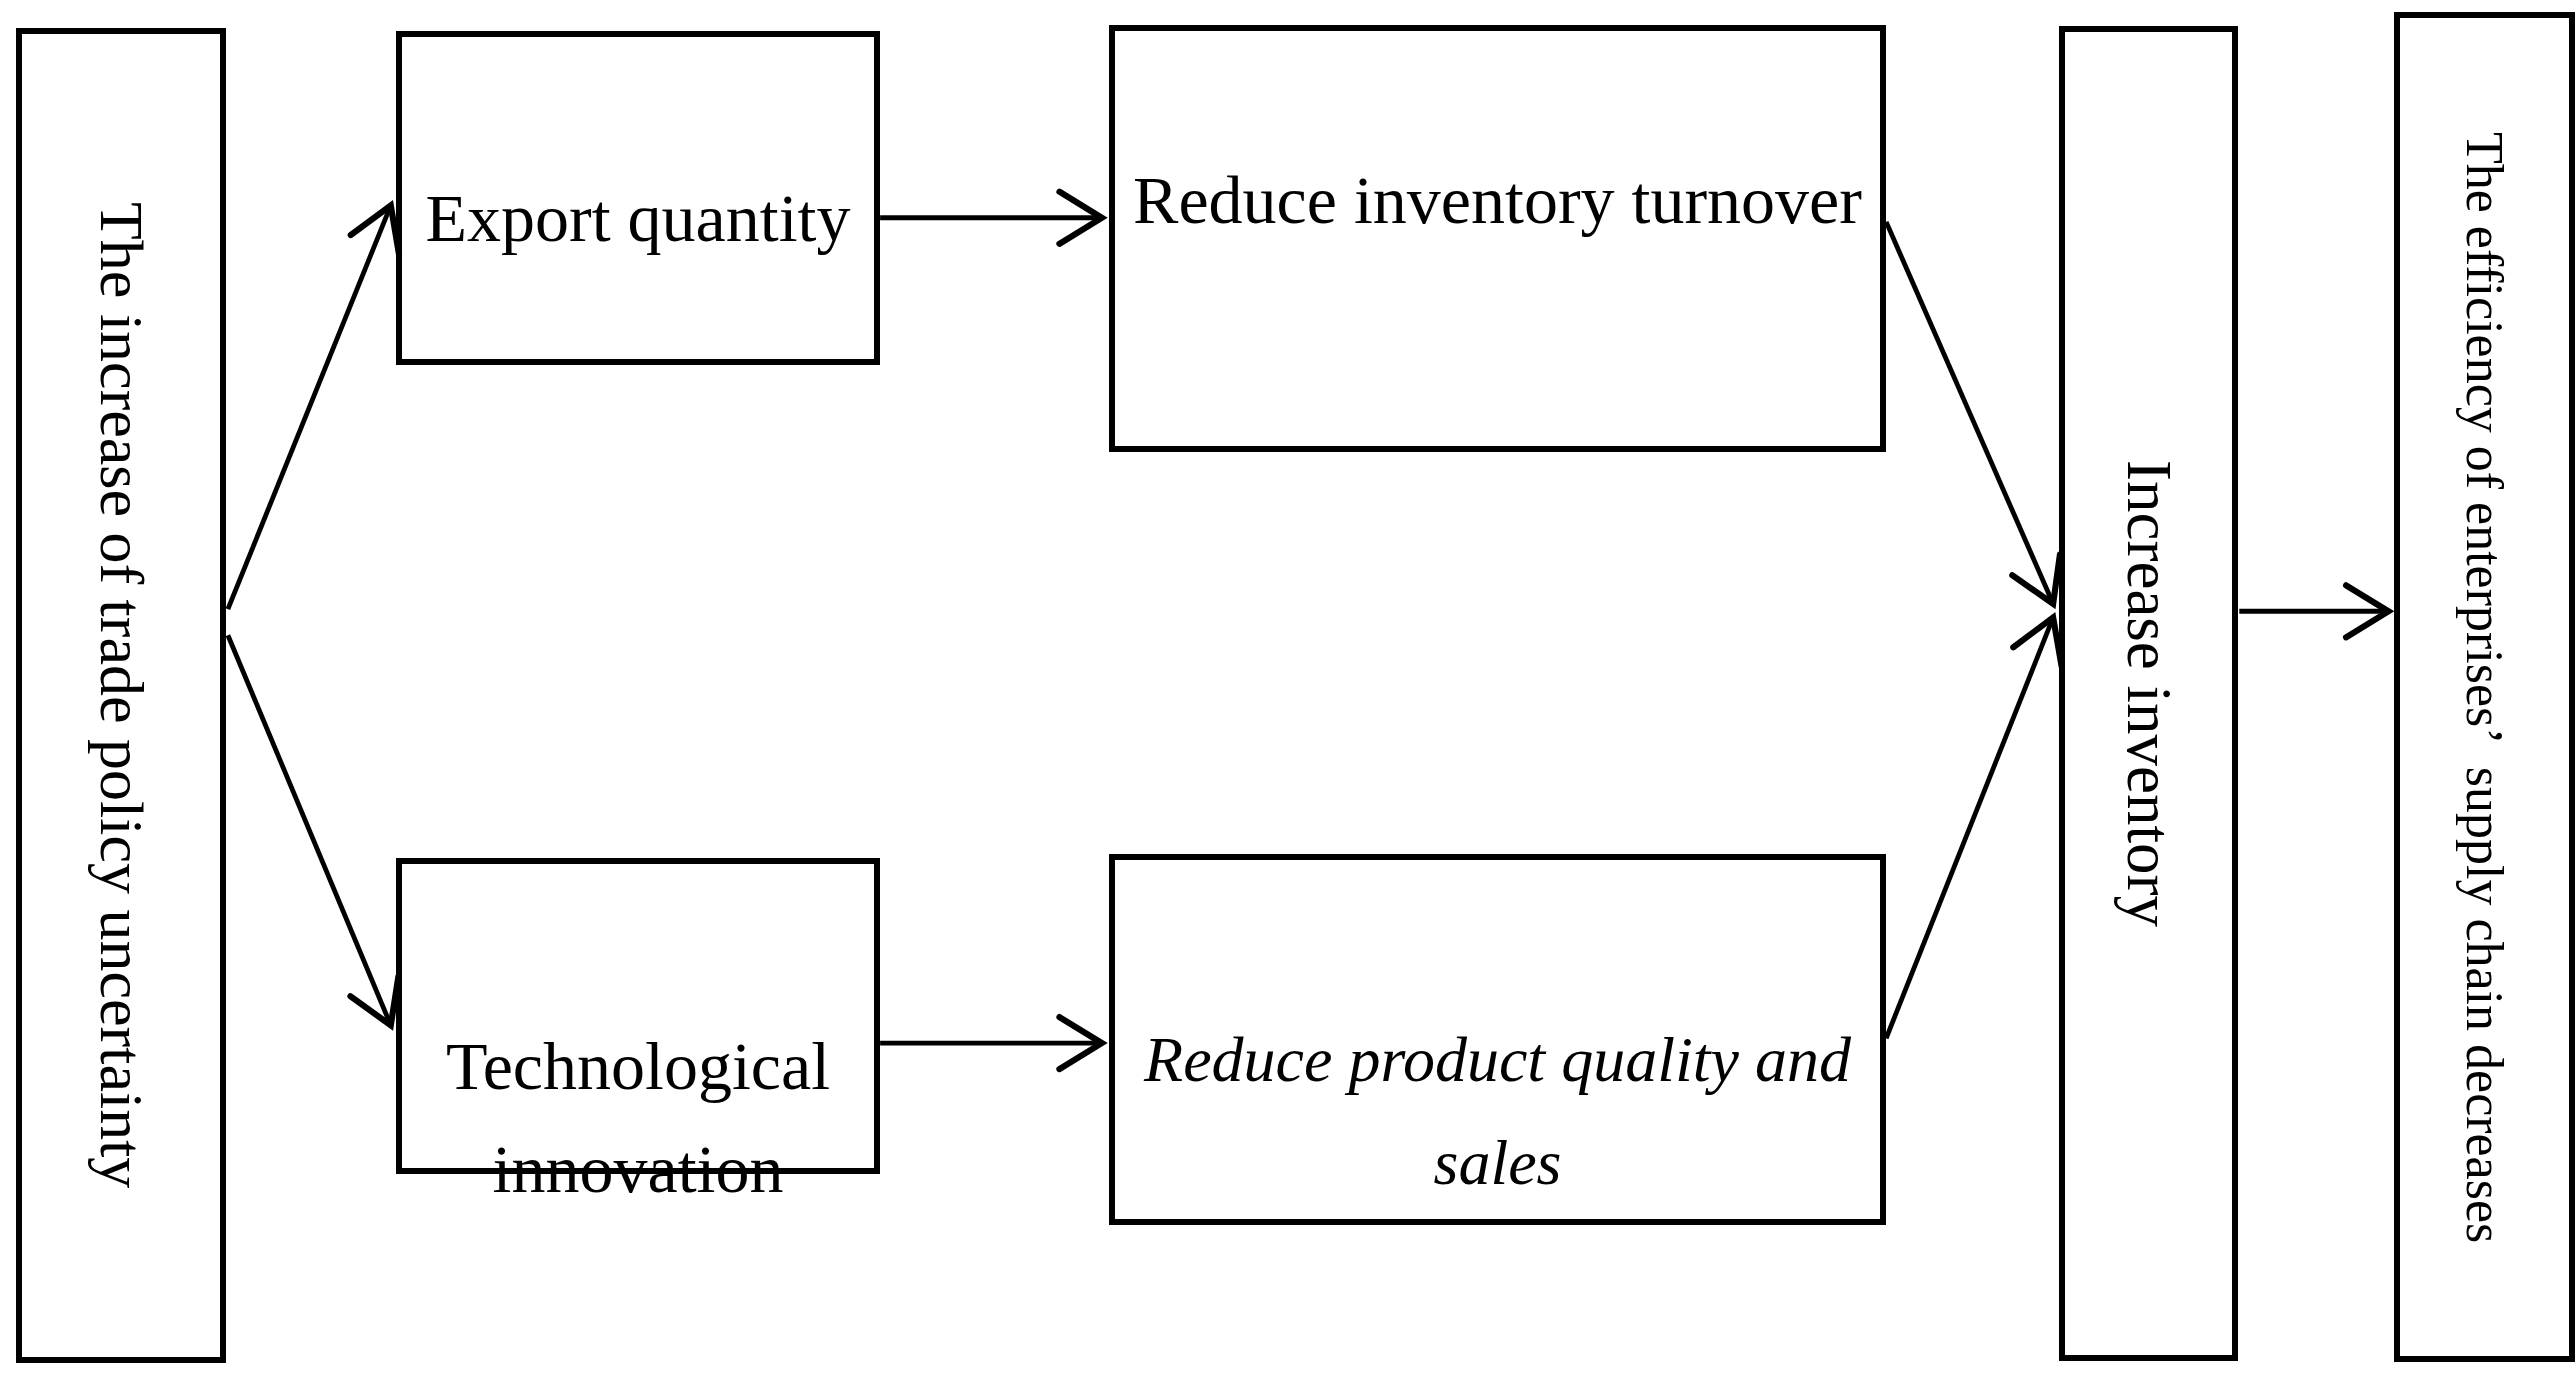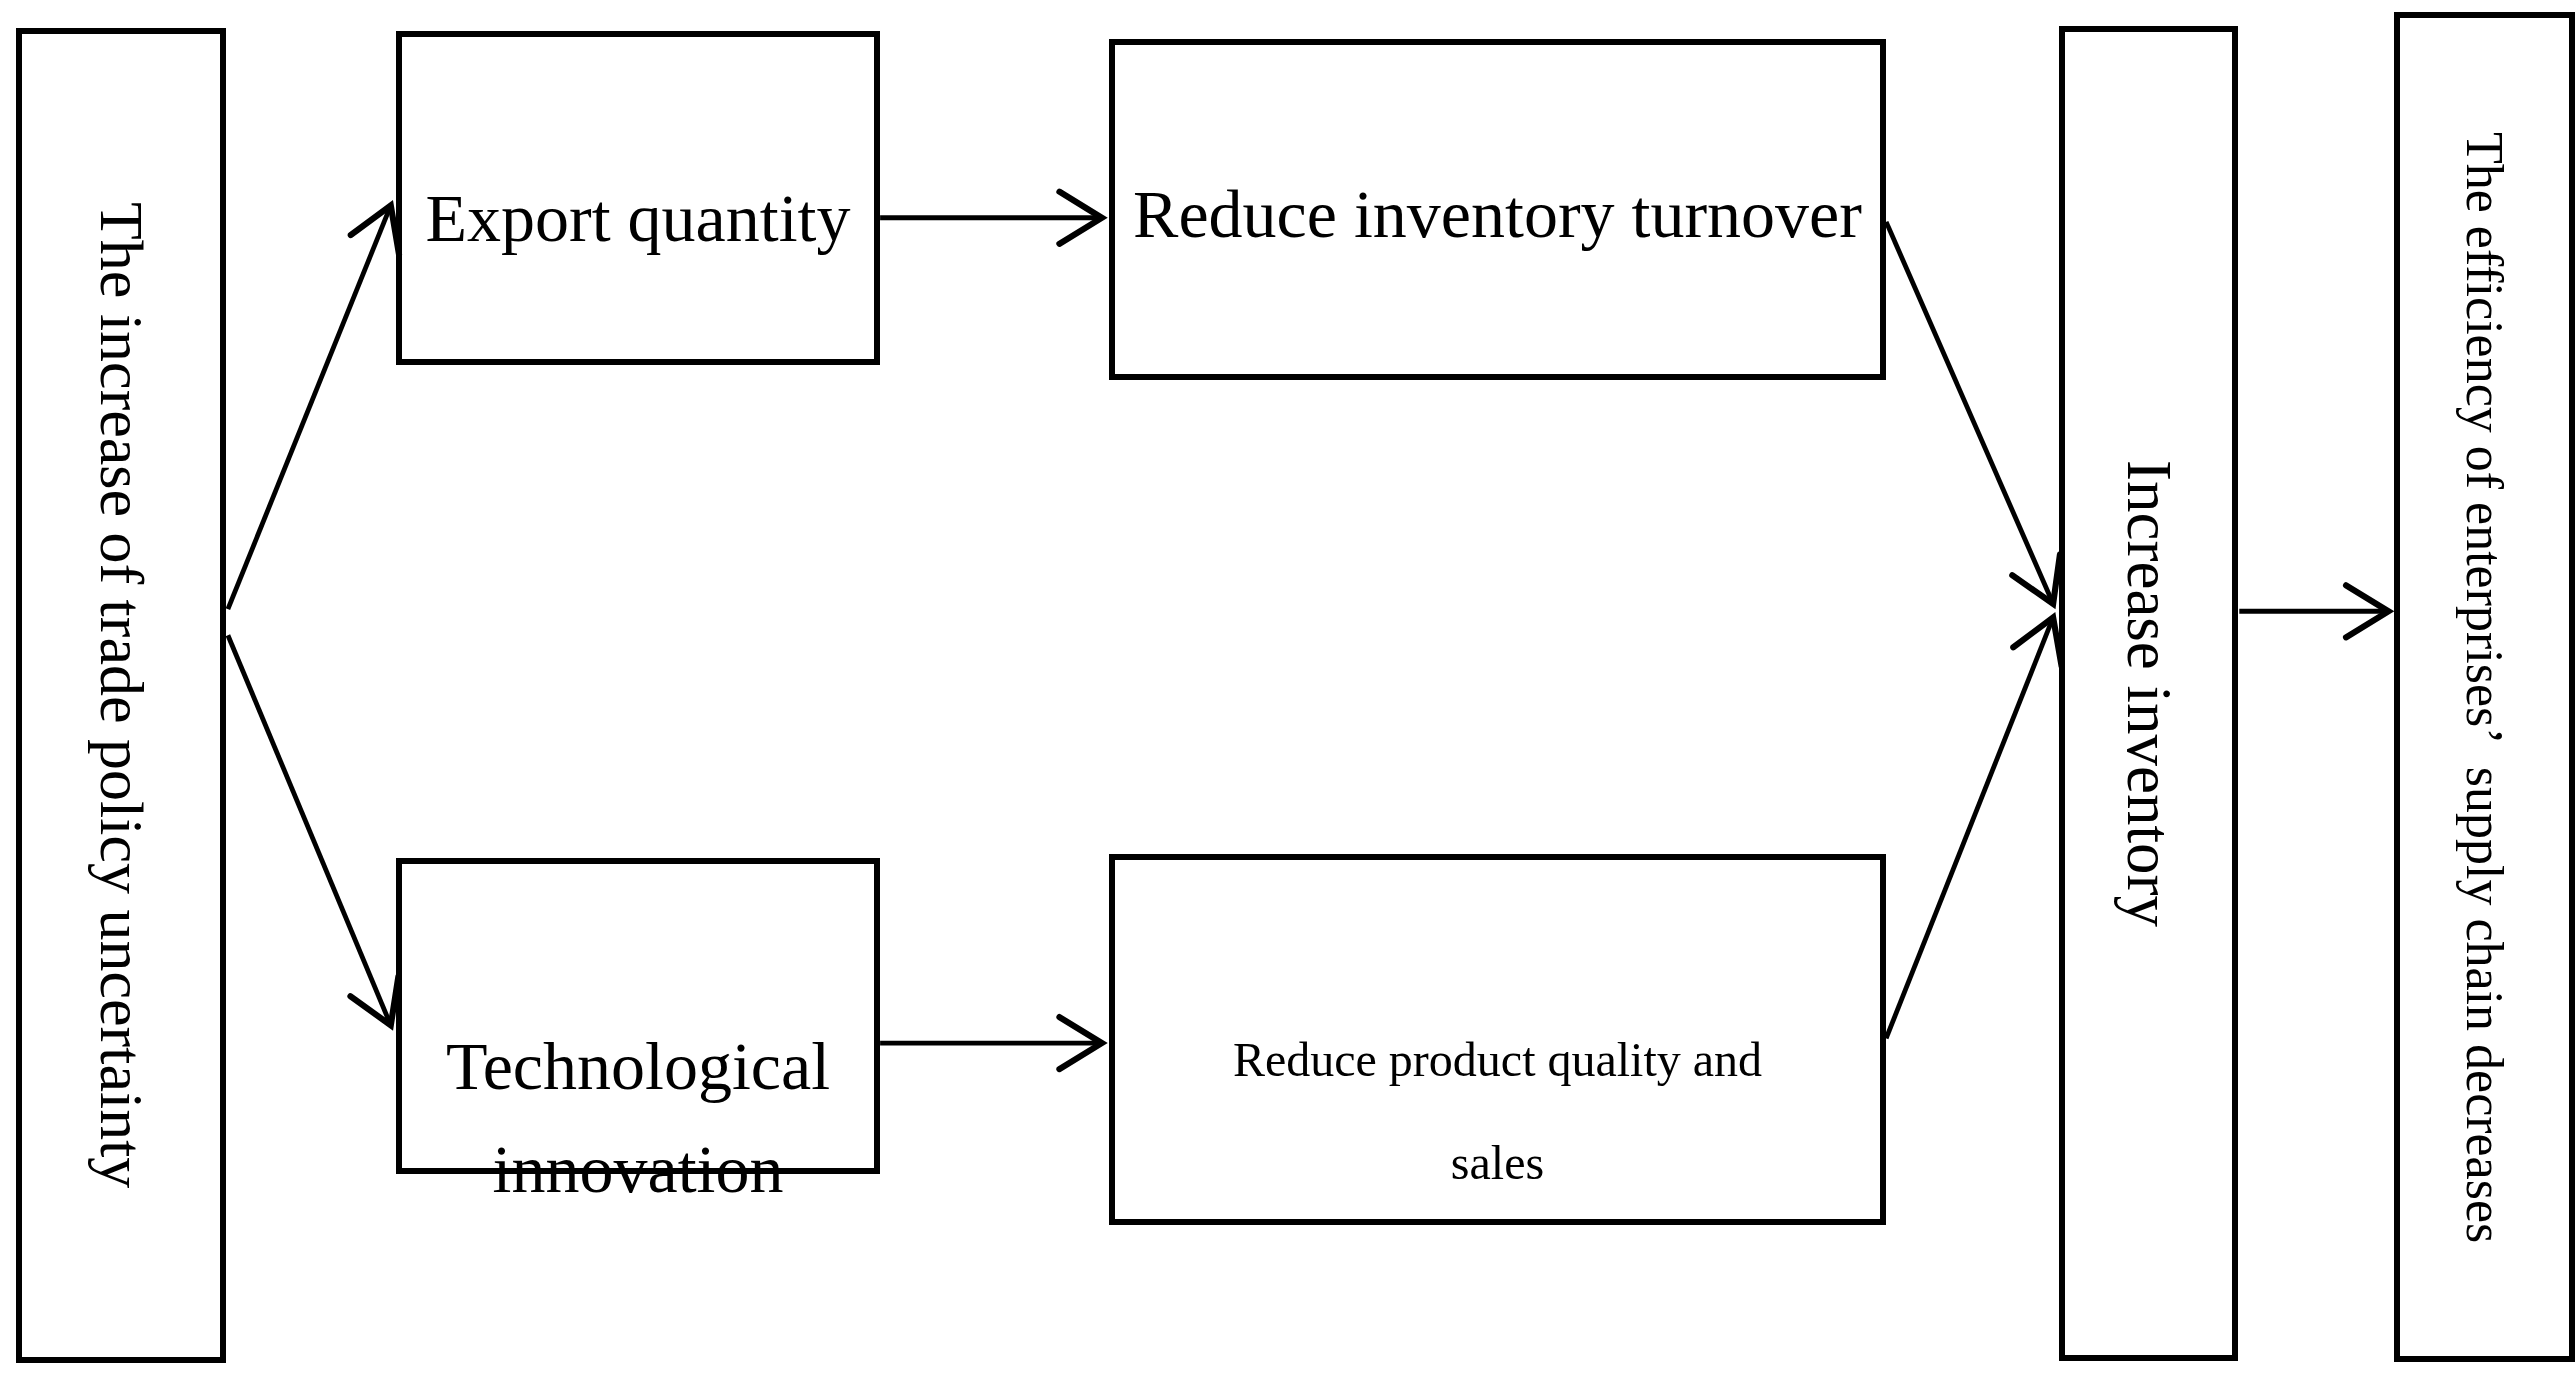--- a/index.html
+++ b/index.html
@@ -19,30 +19,30 @@
 <div class="canvas">
 
   <div class="node vbox" style="left:16.4px;top:28px;width:210px;height:1335px;font-size:62px;">
     <span class="vlabel">The increase of trade policy uncertainty</span>
   </div>
 
   <div class="node hbox" style="left:396px;top:31px;width:484px;height:334px;font-size:68px;padding-top:63px;">
     <span>Export quantity</span>
   </div>
 
-  <div class="node hbox" style="left:1109px;top:25px;width:777px;height:341px;font-size:68px;padding-top:51px;margin-top:14px;">
+  <div class="node hbox" style="left:1109px;top:25px;width:777px;height:427px;font-size:68px;padding-top:51px;">
     <span>Reduce inventory turnover</span>
   </div>
 
   <div class="node hbox" style="left:396px;top:858px;width:484px;height:316px;font-size:68px;padding-top:48px;line-height:103px;">
     <span>Technological
 innovation</span>
   </div>
 
-  <div class="node hbox" style="left:1109px;top:854px;width:777px;height:371px;font-size:48px;padding-top:45px;line-height:103px;">
+  <div class="node hbox" style="left:1109px;top:854px;width:777px;height:371px;font-size:64px;padding-top:45px;line-height:103px;font-style:italic;">
     <span>Reduce product quality and
 sales</span>
   </div>
 
   <div class="node vbox" style="left:2059px;top:26px;width:179px;height:1335px;font-size:63px;">
     <span class="vlabel">Increase inventory</span>
   </div>
 
   <div class="node vbox" style="left:2394px;top:12.3px;width:181px;height:1350px;font-size:52px;">
     <span class="vlabel">The efficiency of enterprises’  supply chain decreases</span>

